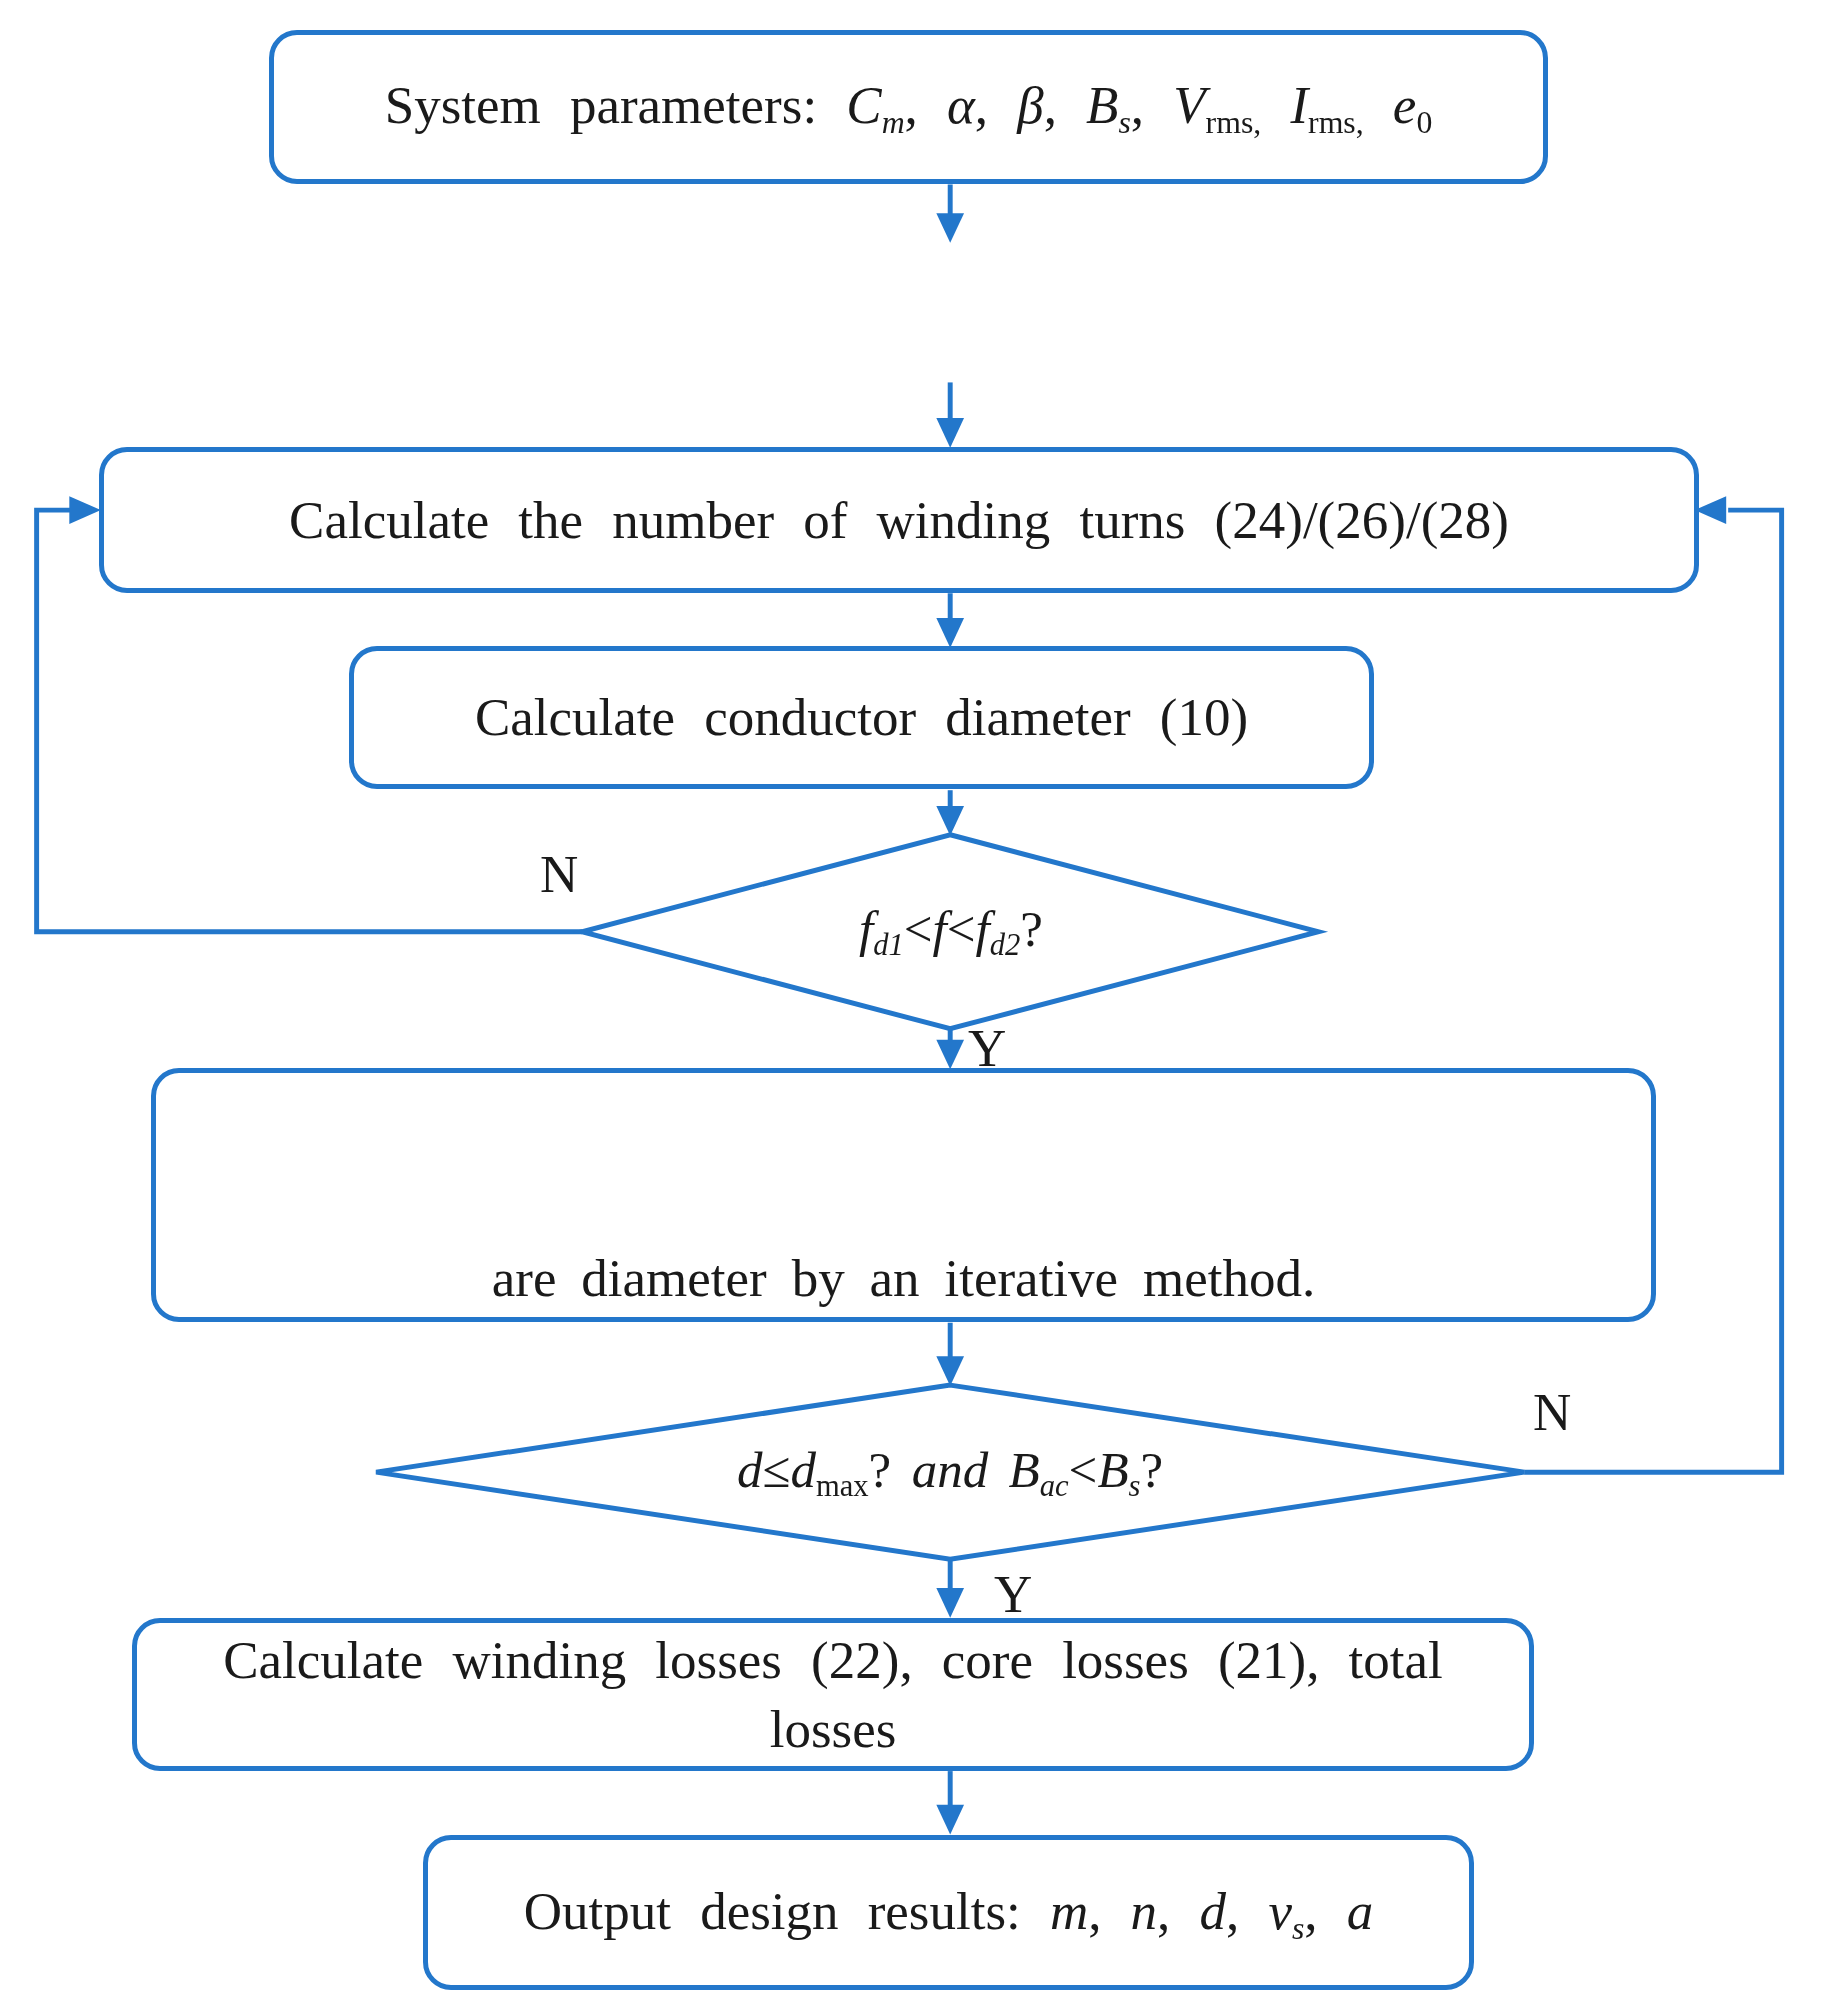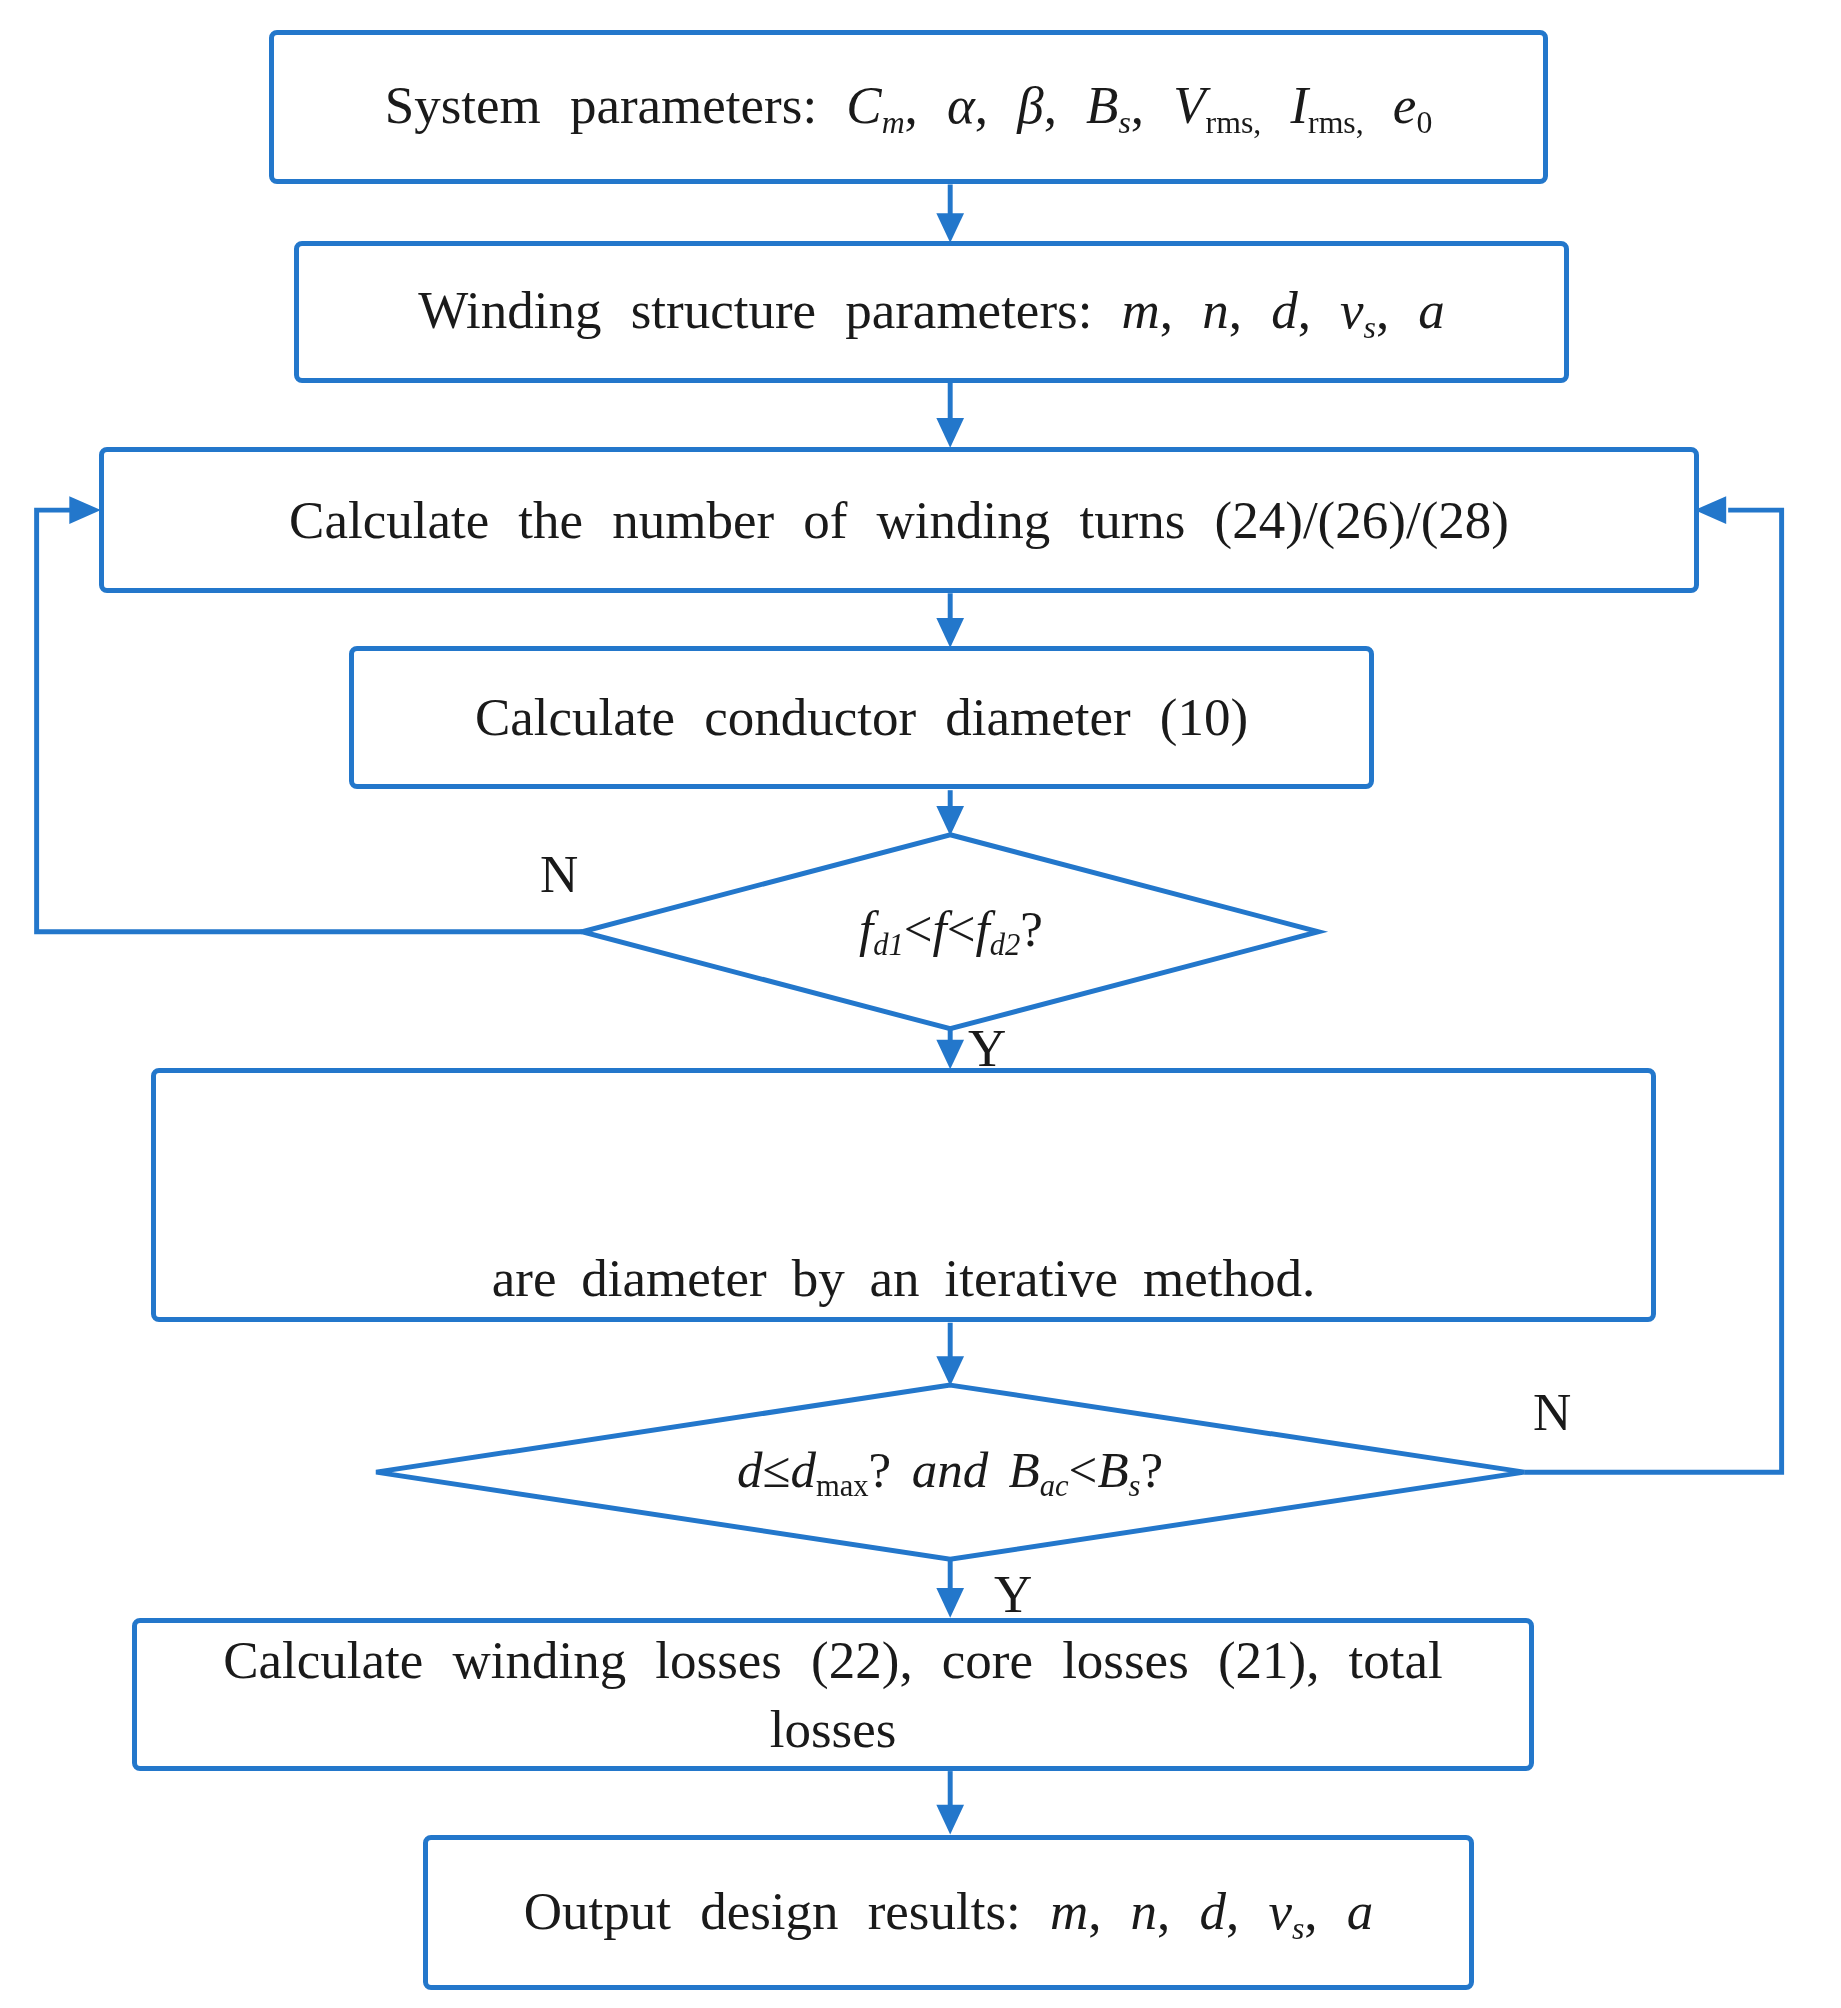--- a/index.html
+++ b/index.html
@@ -19,21 +19,21 @@
   svg.connectors{position:absolute;left:0;top:0;width:1841px;height:2009px;}
   .connector{stroke:var(--line-blue,#2377cb);stroke-width:5;fill:none;}
   .arrowhead{fill:var(--line-blue,#2377cb);stroke:none;}
   .diamond{fill:#ffffff;stroke:var(--line-blue,#2377cb);stroke-width:5;}
   .node{
     position:absolute;
     display:flex;align-items:center;justify-content:center;
     text-align:center;
     background:#ffffff;
     border:5px solid var(--line-blue,#2377cb);
-    border-radius:8px;
+    border-radius:28px;
     font-size:53px;
     word-spacing:0.30em;
     line-height:1.3;
     padding:0 18px;
     box-sizing:border-box;
   }
   .node-optimum{line-height:1.58;word-spacing:0.22em;}
   .decision-label{
     position:absolute;
     display:flex;align-items:center;justify-content:center;
@@ -100,23 +100,20 @@
     </g>
 
     <polygon class="diamond" points="960,843 1332,941 960,1039 588,941"></polygon>
     <polygon class="diamond" points="960,1399 1540,1487 960,1575 380,1487"></polygon>
   </svg>
 
   <div class="node" style="left:269px;top:30px;width:1279px;height:154px;">
     <span><span>System parameters:  </span><span class="seg-i">C</span><span class="seg-isub">m</span><span>, </span><span class="seg-i">α</span><span>, </span><span class="seg-i">β</span><span>, </span><span class="seg-i">B</span><span class="seg-isub">s</span><span>, </span><span class="seg-i">V</span><span class="seg-sub">rms,</span><span> </span><span class="seg-i">I</span><span class="seg-sub">rms,</span><span> </span><span class="seg-i">e</span><span class="seg-sub">0</span></span>
   </div>
 
-  <div class="node" style="left:294px;top:241px;width:1275px;height:142px;">
-    <span><span>Winding structure parameters: </span><span class="seg-i">m</span><span>, </span><span class="seg-i">n</span><span>, </span><span class="seg-i">d</span><span>, </span><span class="seg-i">v</span><span class="seg-isub">s</span><span>, </span><span class="seg-i">a</span></span>
-  </div>
 
   <div class="node" style="left:99px;top:447px;width:1600px;height:146px;">
     <span><span>Calculate the number of winding turns (24)/(26)/(28)</span></span>
   </div>
 
   <div class="node" style="left:349px;top:646px;width:1025px;height:143px;">
     <span><span>Calculate conductor diameter (10)</span></span>
   </div>
 
   <div class="node node-optimum" style="left:151px;top:1068px;width:1505px;height:254px;">

